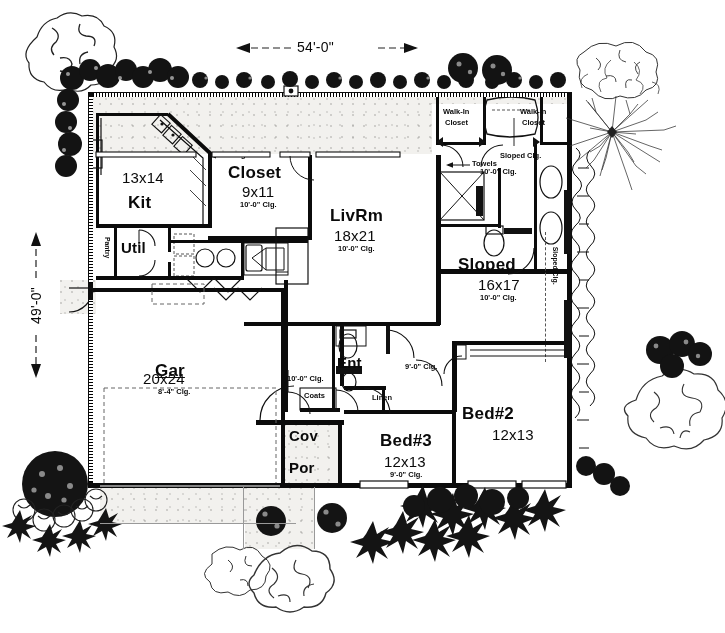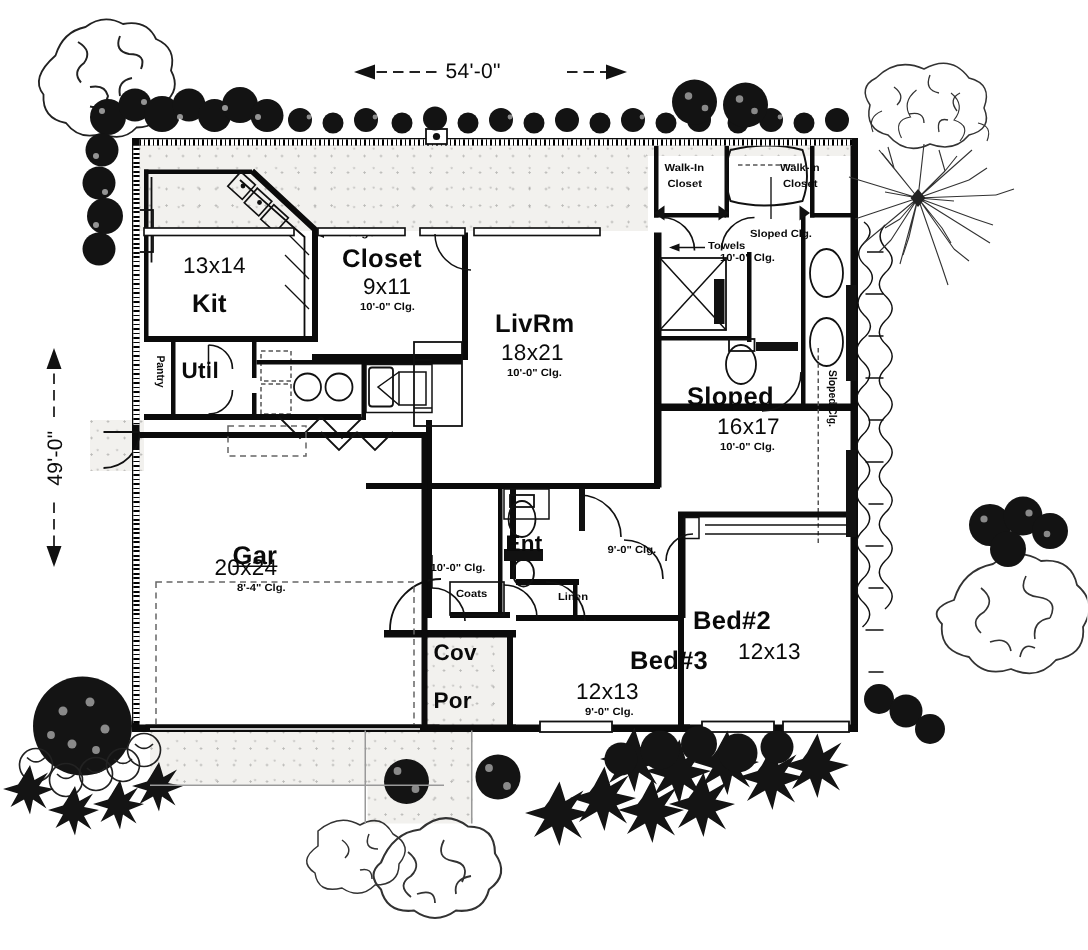--- a/index.html
+++ b/index.html
@@ -321,21 +321,21 @@
   <div class="lbl dim" style="left:478px;top:277px;">16x17</div>
   <div class="lbl tiny" style="left:480px;top:294px;">10'-0" Clg.</div>
 
   <div class="lbl big" style="left:155px;top:362px;text-decoration:underline;">Gar</div>
   <div class="lbl dim" style="left:143px;top:371px;">20x24</div>
   <div class="lbl tiny" style="left:158px;top:388px;">8'-4" Clg.</div>
 
   <div class="lbl big" style="left:462px;top:405px;">Bed#2</div>
   <div class="lbl dim" style="left:492px;top:427px;">12x13</div>
 
-  <div class="lbl big" style="left:380px;top:432px;margin-left:40px;">Bed#3</div>
+  <div class="lbl big" style="left:380px;top:432px;">Bed#3</div>
   <div class="lbl dim" style="left:384px;top:454px;">12x13</div>
   <div class="lbl tiny" style="left:390px;top:471px;">9'-0" Clg.</div>
 
   <div class="lbl med" style="left:289px;top:355px;margin-left:48px;">Ent</div>
   <div class="lbl tiny" style="left:287px;top:375px;">10'-0" Clg.</div>
 
   <div class="lbl med" style="left:121px;top:240px;">Util</div>
 
   <div class="lbl med" style="left:289px;top:428px;">Cov</div>
   <div class="lbl med" style="left:289px;top:460px;">Por</div>

